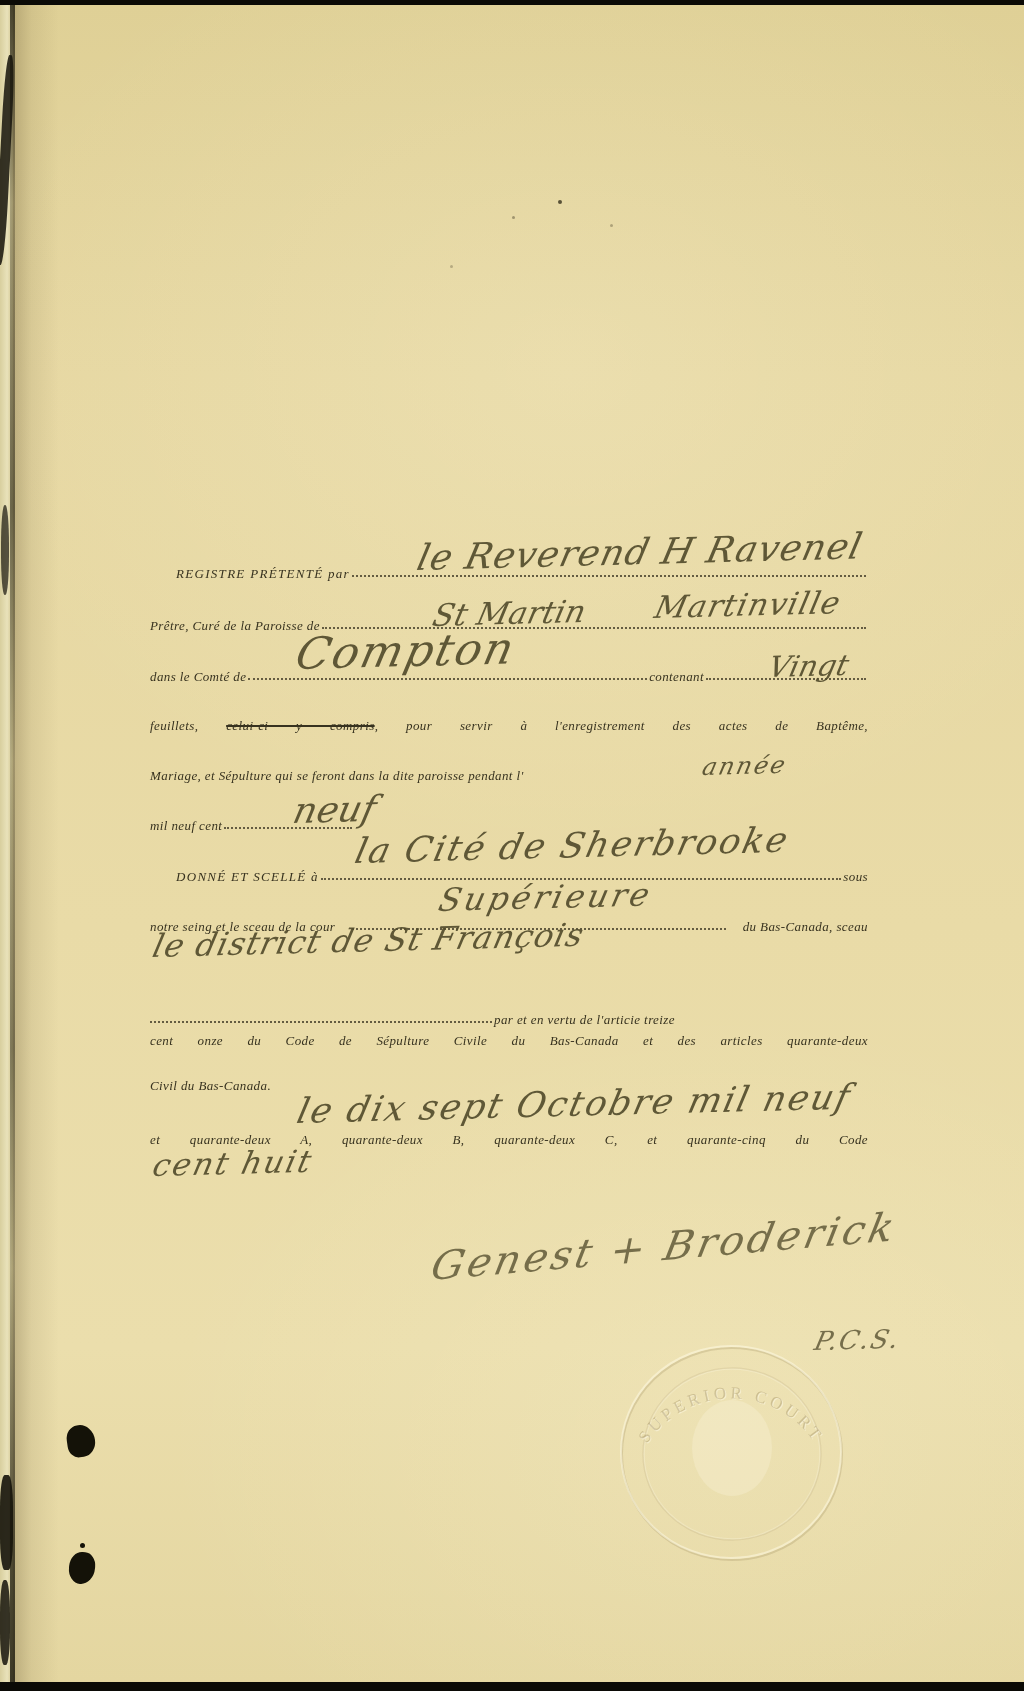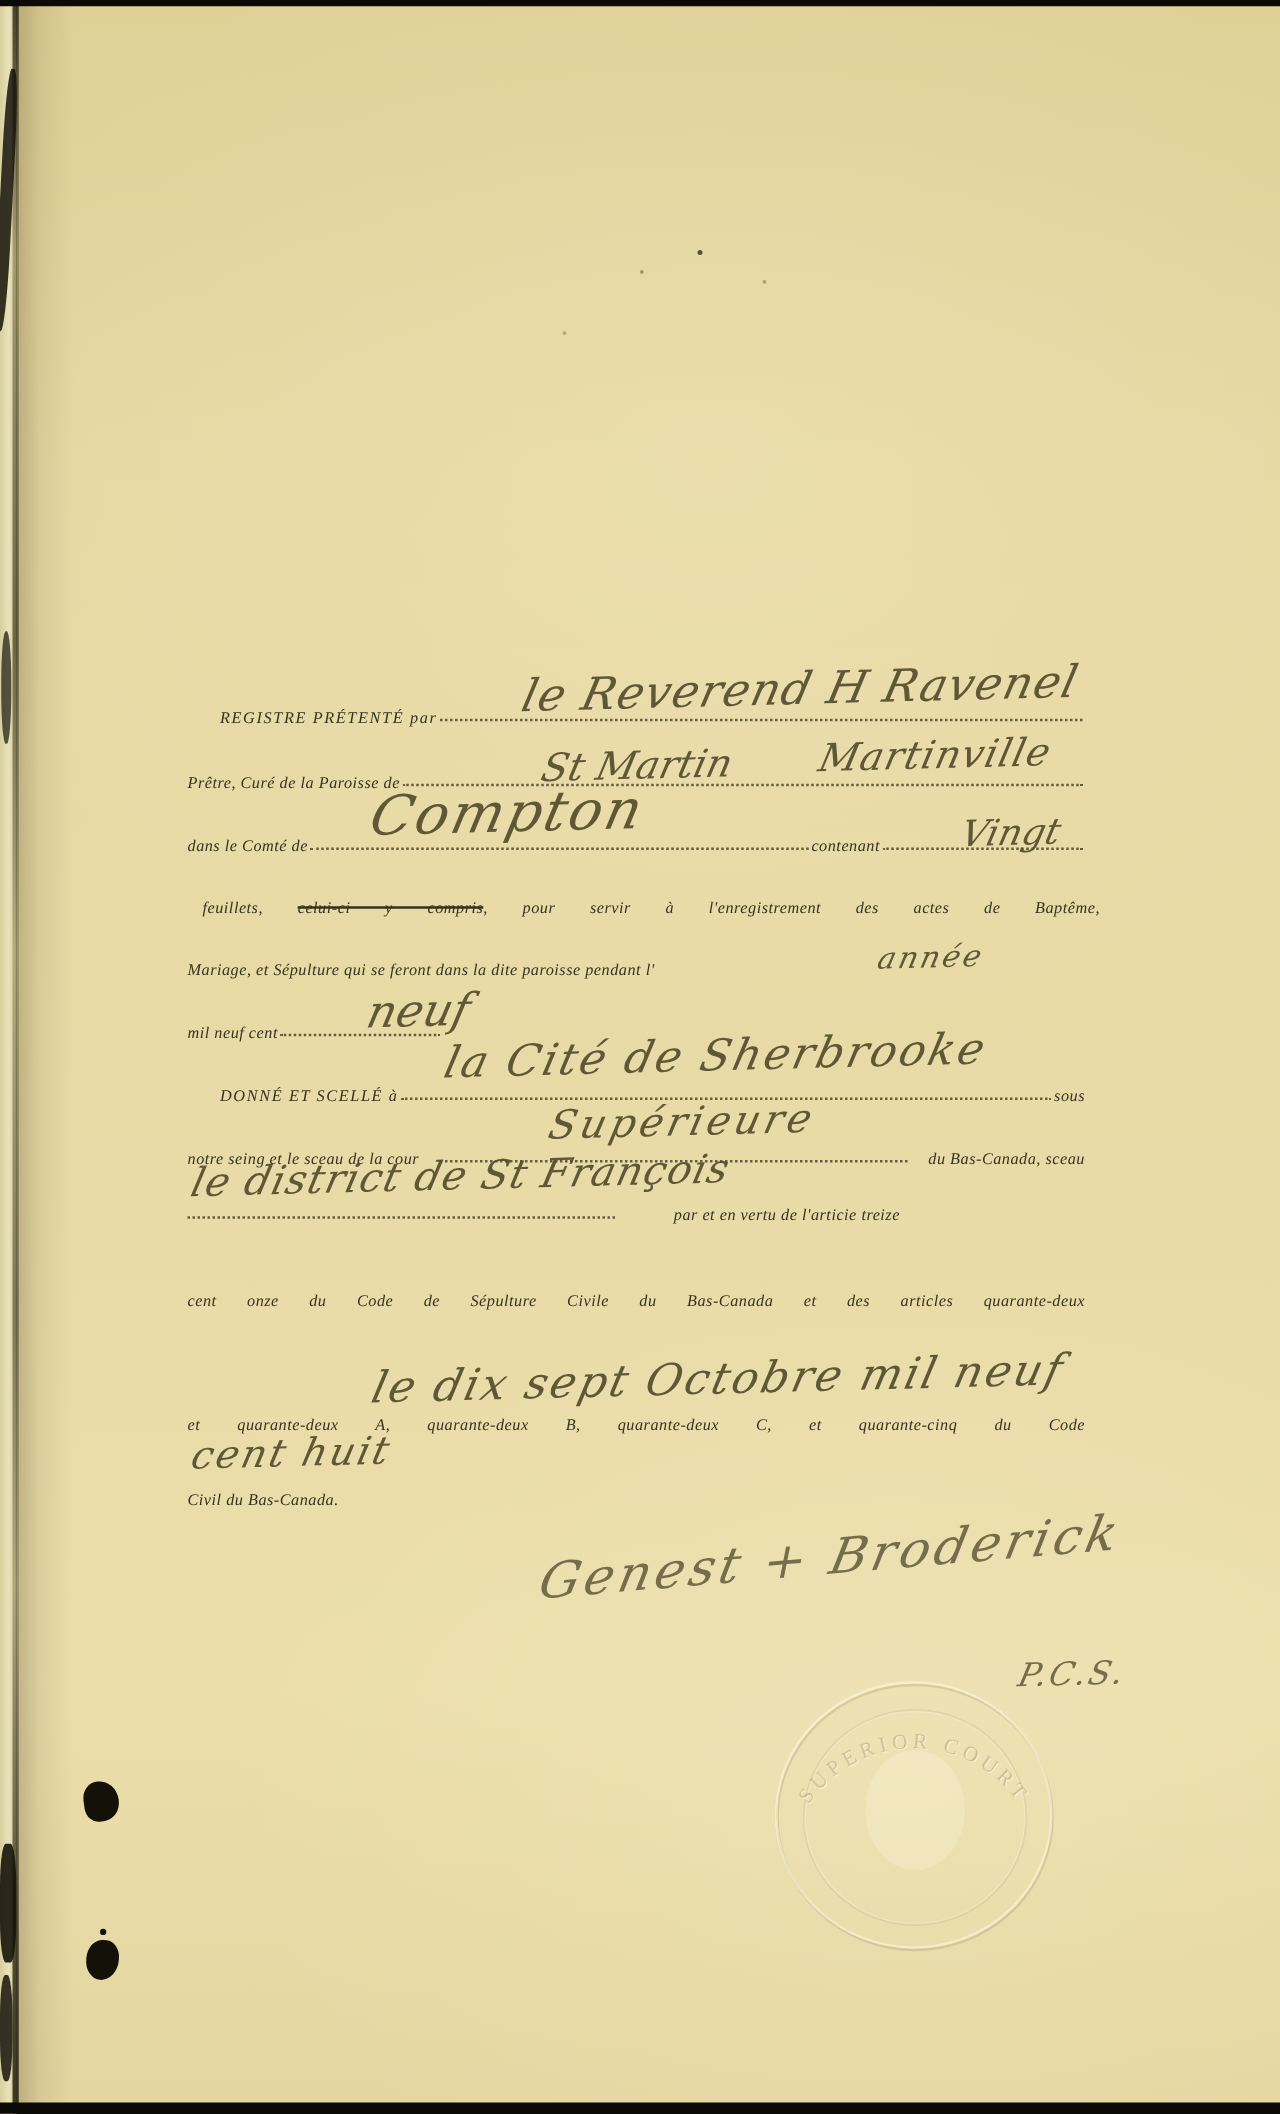--- a/index.html
+++ b/index.html
@@ -72,21 +72,21 @@
       <span class="dots"></span>
     </div>
 
     <div class="pline" style="top:669px;">
       <span>dans le Comté de</span>
       <span class="dots"></span>
       <span>contenant</span>
       <span class="dots fixed" style="width:160px;"></span>
     </div>
 
-    <div class="pline block" style="top:718px;margin-left:12px;"><span>feuillets, </span><span class="struck">celui-ci y compris</span><span>, pour servir à l'enregistrement des actes de Baptême,</span></div>
+    <div class="pline block" style="top:718px;"><span>feuillets, </span><span class="struck">celui-ci y compris</span><span>, pour servir à l'enregistrement des actes de Baptême,</span></div>
 
     <div class="pline" style="top:768px;flex-direction:column;">
       <span>Mariage, et Sépulture qui se feront dans la dite paroisse pendant l'</span>
       <span class="dots"></span>
     </div>
 
     <div class="pline" style="top:818px;">
       <span>mil neuf cent</span>
       <span class="dots fixed" style="width:128px;"></span>
     </div>
@@ -97,30 +97,30 @@
       <span class="dots"></span>
       <span>sous</span>
     </div>
 
     <div class="pline" style="top:919px;gap:15px;">
       <span>notre seing et le sceau de la cour</span>
       <span class="dots"></span>
       <span>du Bas-Canada, sceau</span>
     </div>
 
-    <div class="pline" style="top:964px;gap:45px;">
+    <div class="pline" style="top:1012px;">
       <span class="dots fixed" style="width:342px;margin-left:0;"></span>
       <span>par et en vertu de l'articie treize</span>
     </div>
 
     <div class="pline block" style="top:1033px;"><span>cent onze du Code de Sépulture Civile du Bas-Canada et des articles quarante-deux</span></div>
 
     <div class="pline block" style="top:1132px;"><span>et quarante-deux A, quarante-deux B, quarante-deux C, et quarante-cinq du Code</span></div>
 
-    <div class="pline" style="top:1192px;align-items:flex-end;">
+    <div class="pline" style="top:1078px;align-items:flex-end;">
       <span>Civil du Bas-Canada.</span>
     </div>
   </div>
 
   <div class="hw" style="left:414px;top:540px;font-size:36px;letter-spacing:1px;">le Reverend H Ravenel</div>
   <div class="hw" style="left:430px;top:600px;font-size:31px;">St Martin</div>
   <div class="hw" style="left:652px;top:592px;font-size:31px;letter-spacing:1px;">Martinville</div>
   <div class="hw" style="left:292px;top:632px;font-size:44px;letter-spacing:2px;">Compton</div>
   <div class="hw" style="left:766px;top:653px;font-size:29px;">Vingt</div>
   <div class="hw" style="left:700px;top:755px;font-size:24px;letter-spacing:2px;">année</div>

